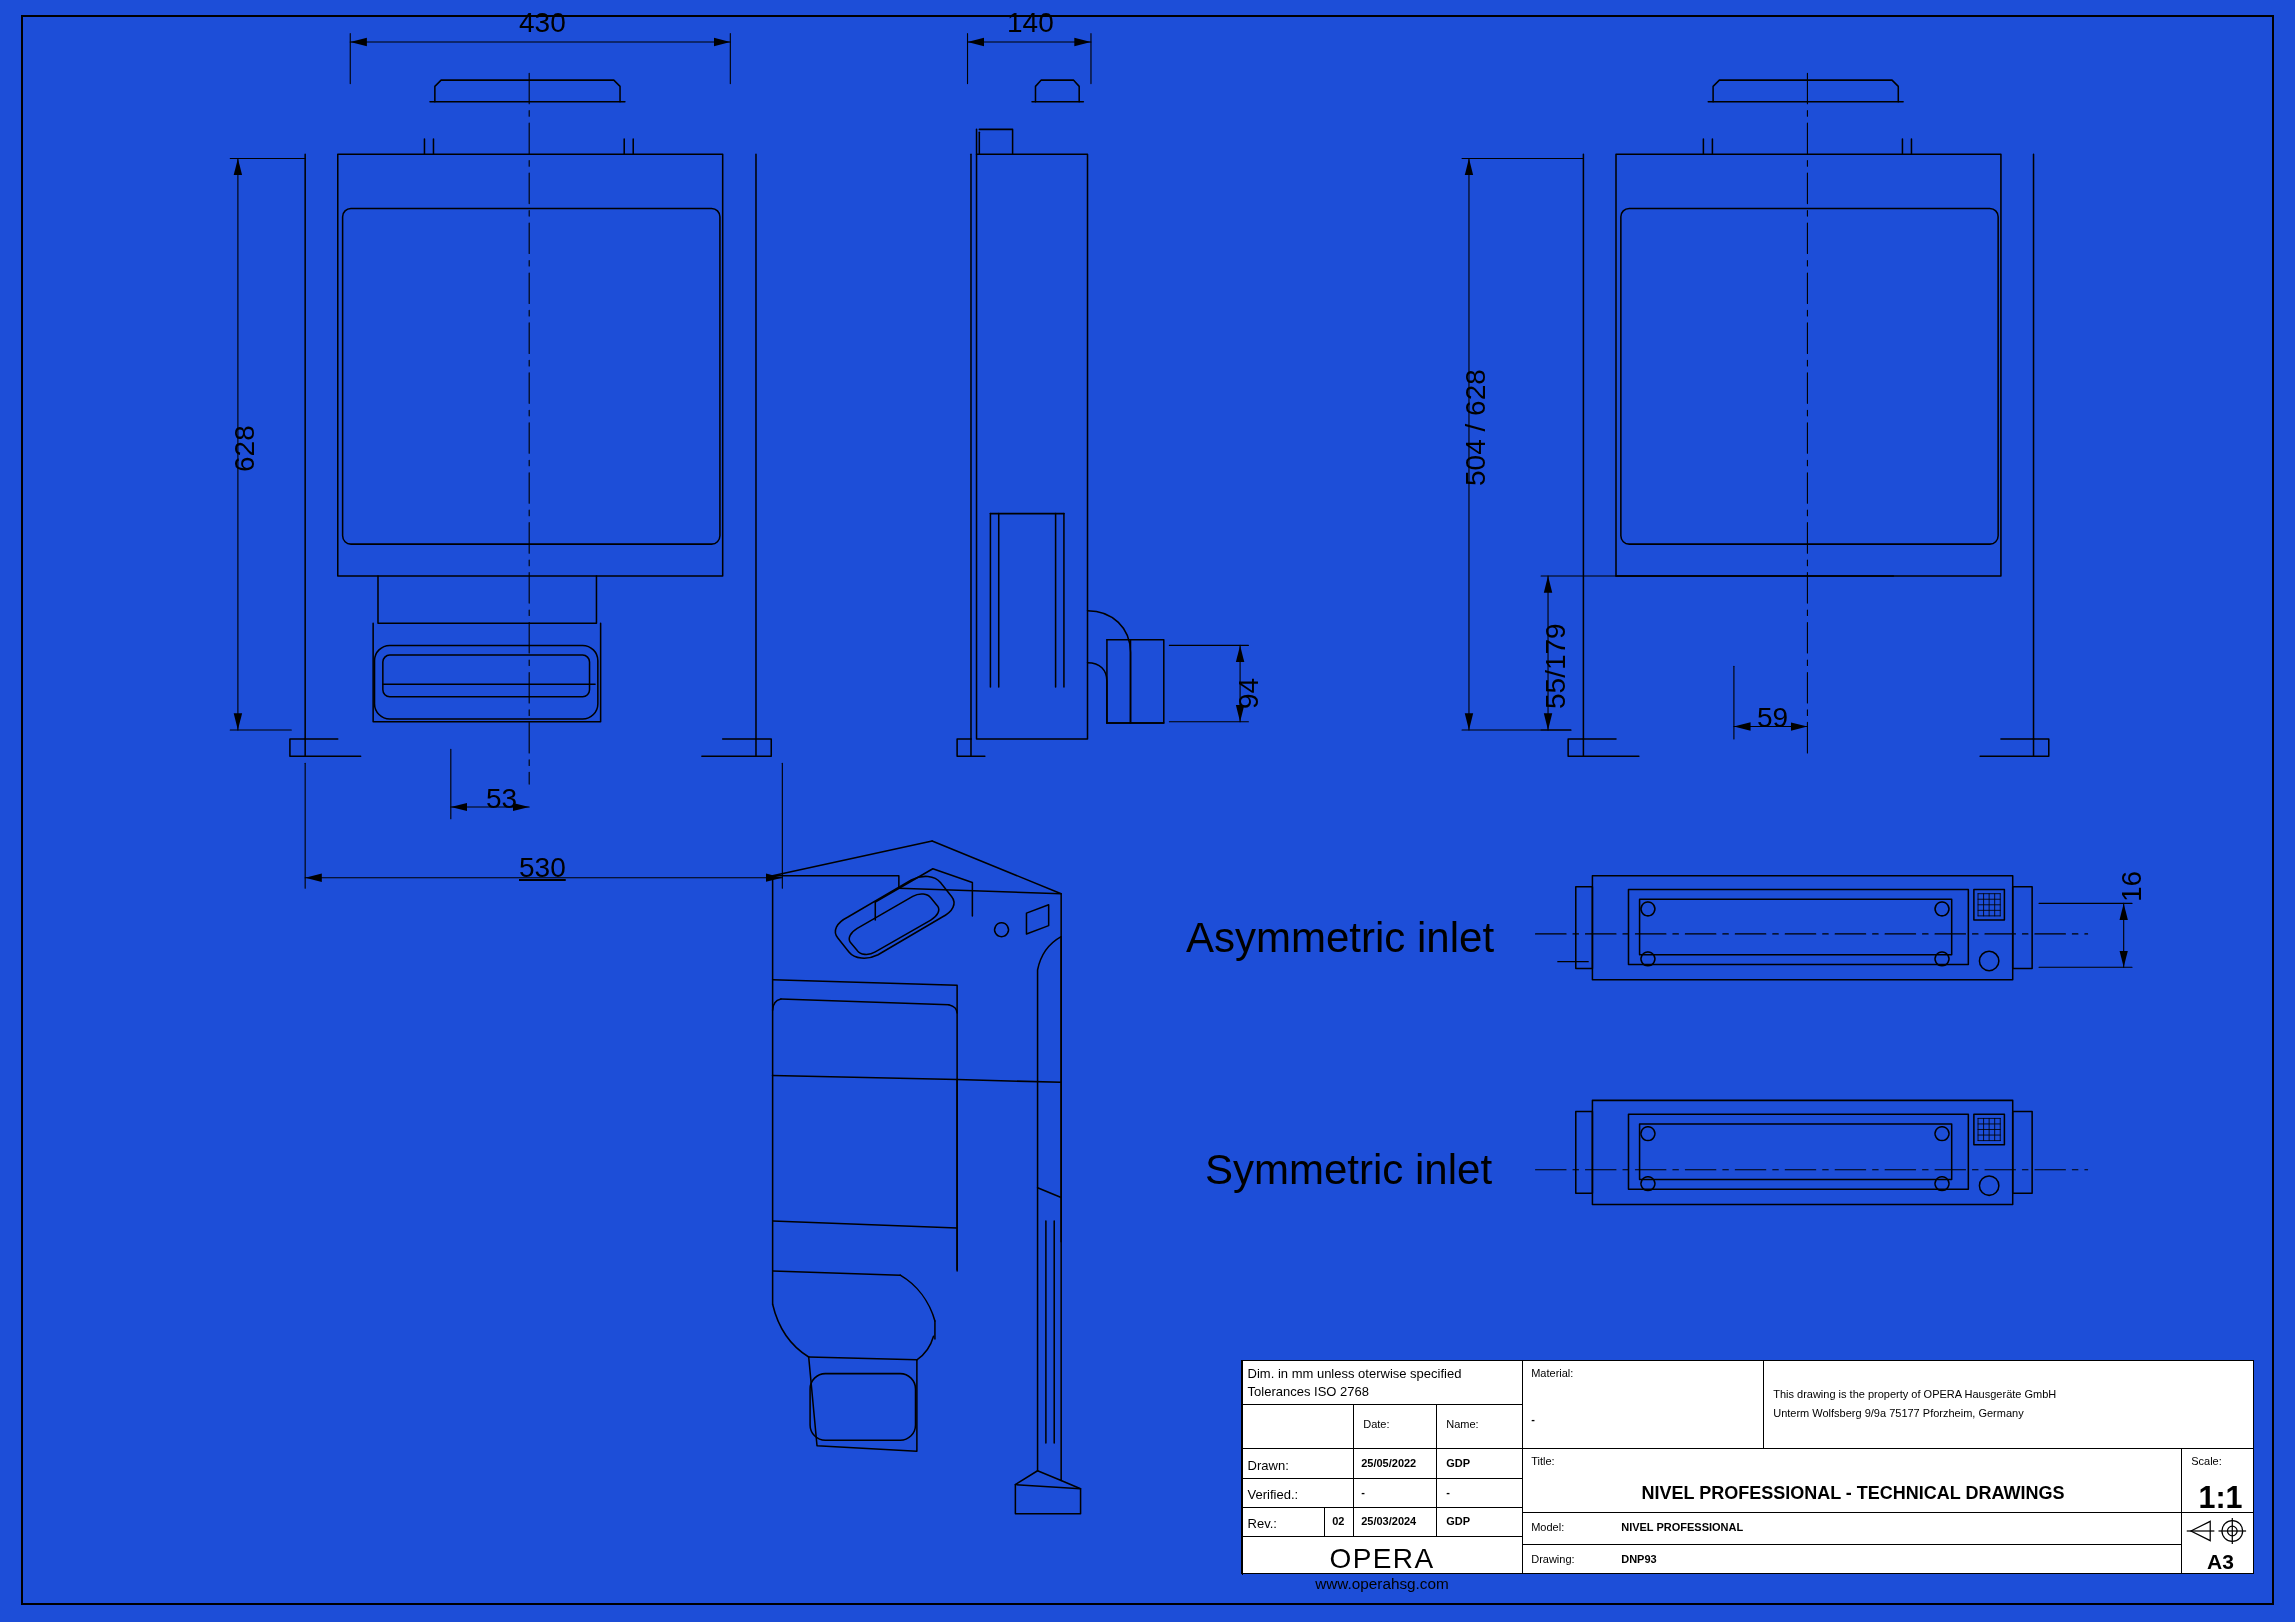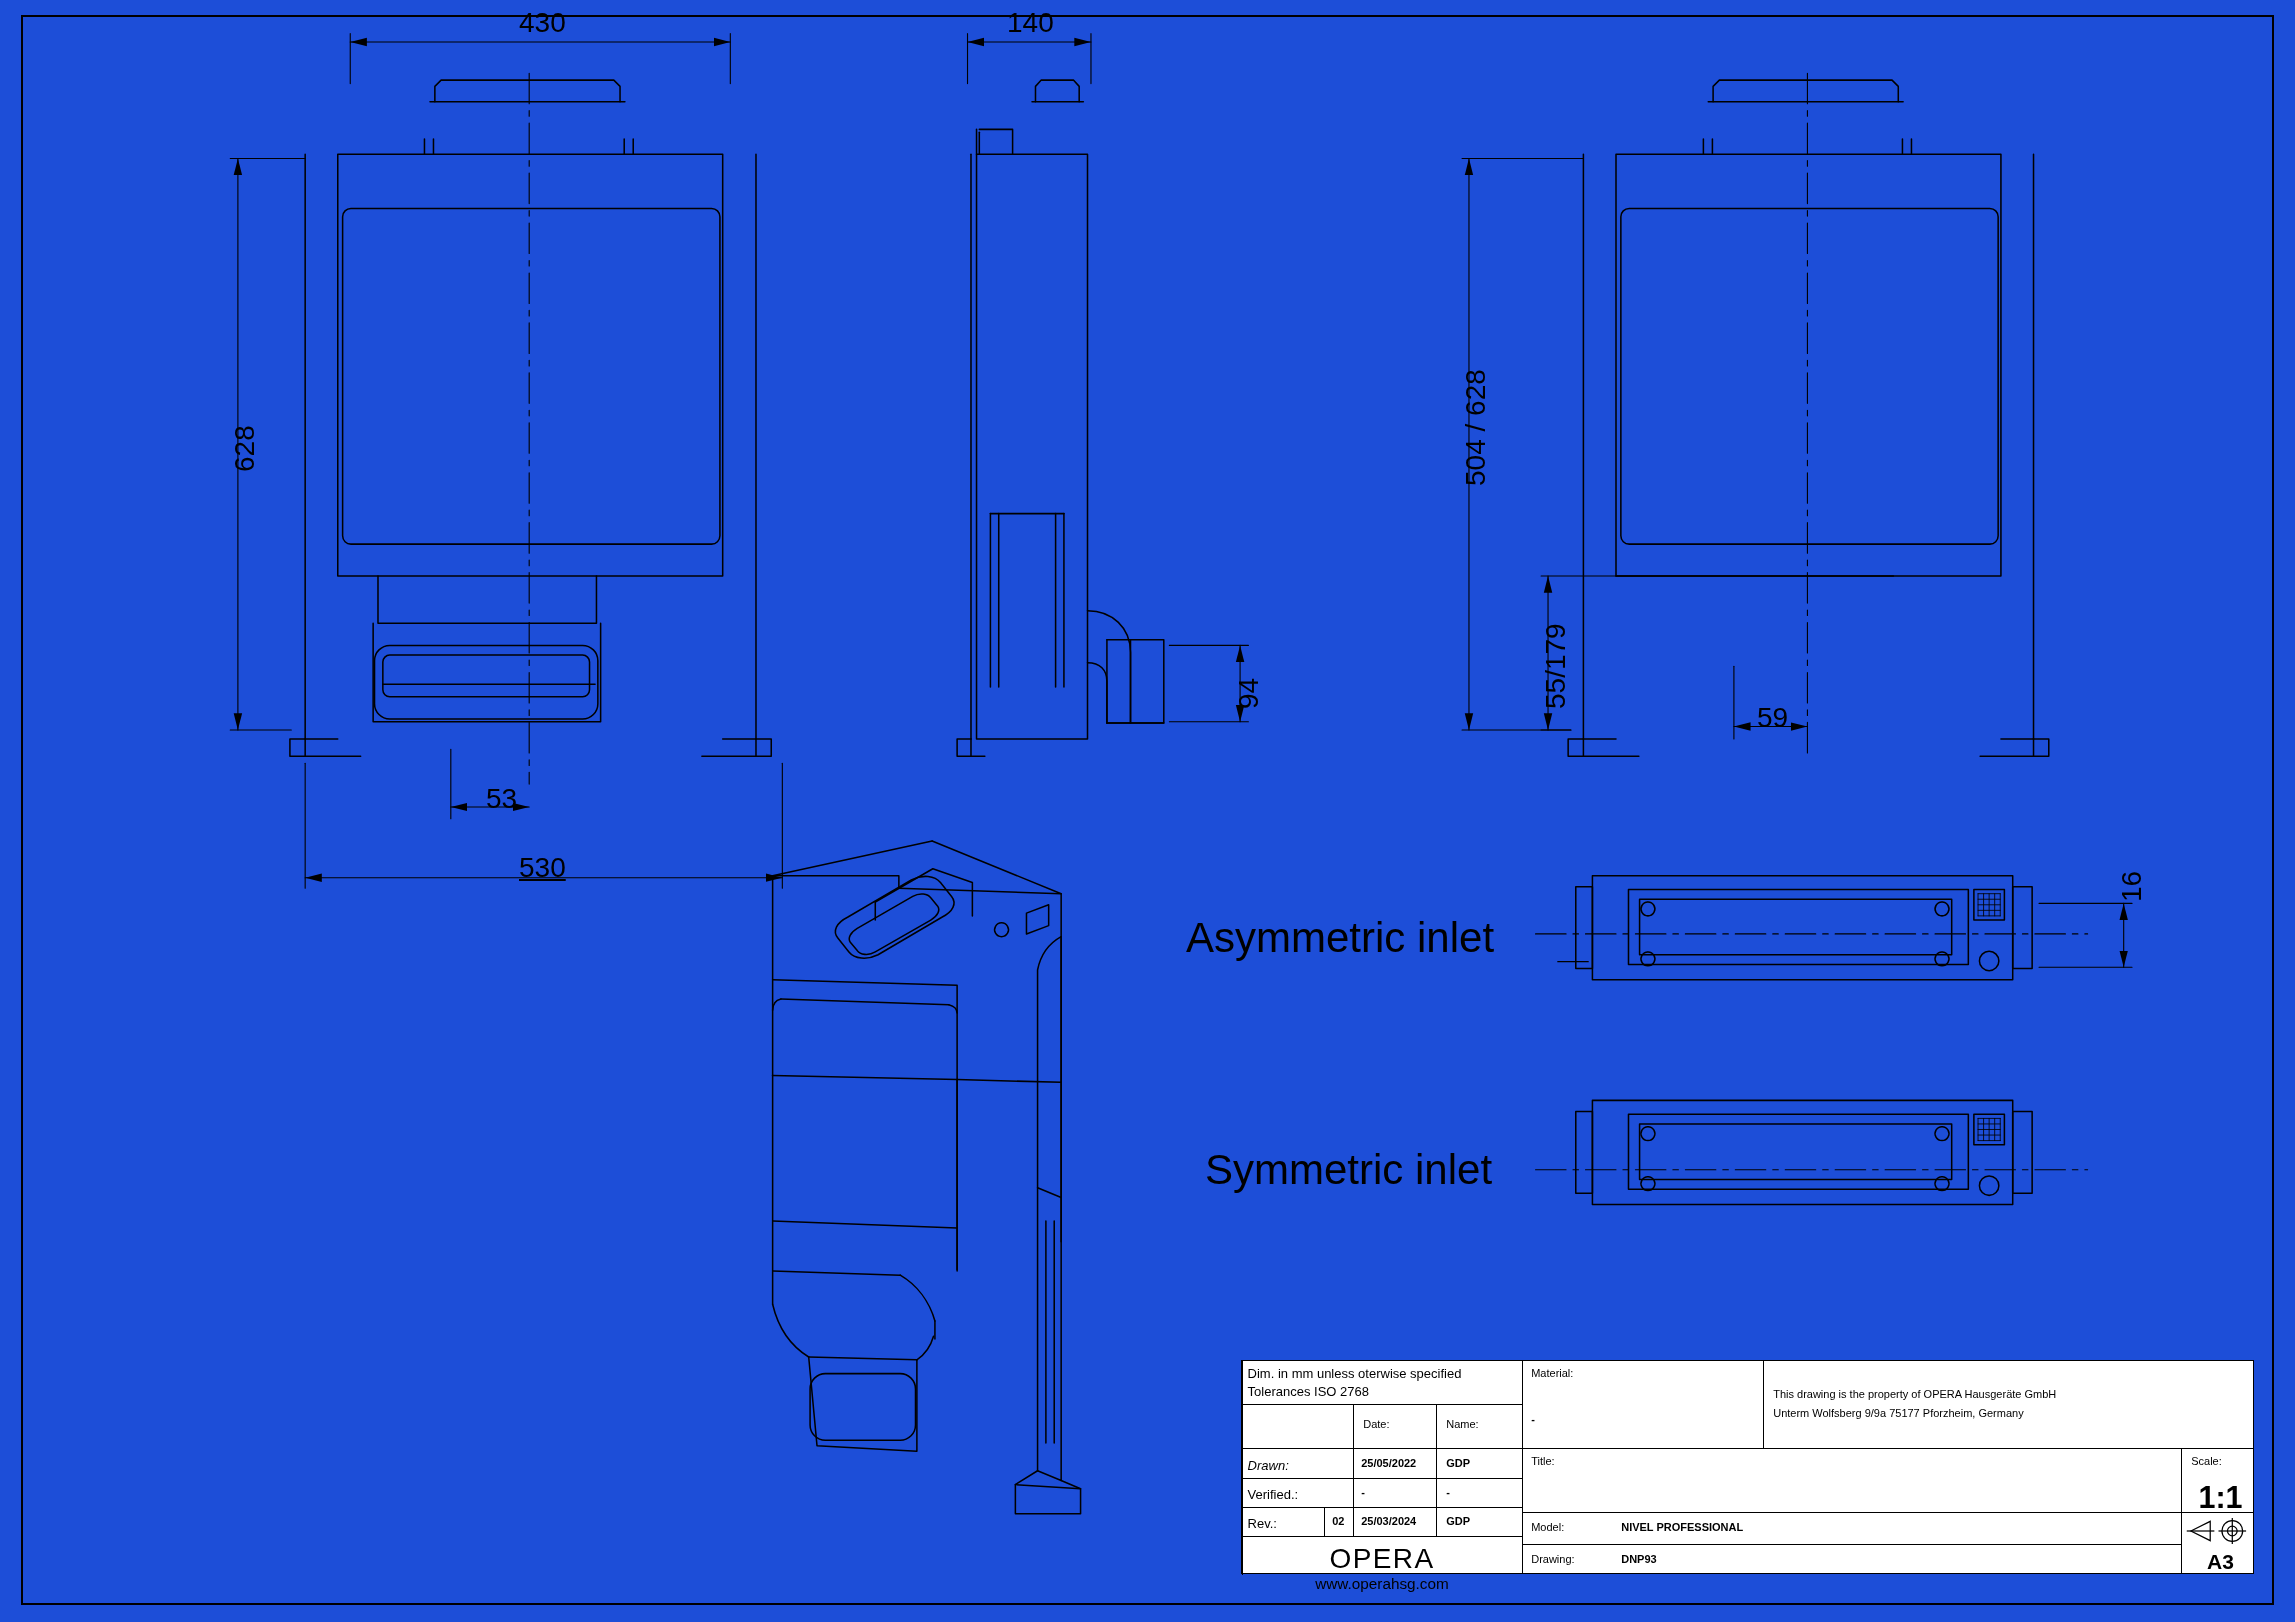--- a/index.html
+++ b/index.html
@@ -395,40 +395,41 @@
     <div class="tb-line" style="left:82px; top:146px; width:1.4px; height:29px;"></div>
     <div class="tb-line" style="left:111px; top:43px; width:1.4px; height:132px;"></div>
     <div class="tb-line" style="left:194px; top:43px; width:1.4px; height:132px;"></div>
 
     <div class="tb-cell tb-small" style="left:1.4px; top:2.8px; width:276px;">Dim. in mm unless oterwise specified</div>
     <div class="tb-cell tb-small" style="left:1.4px; top:21px; width:276px;">Tolerances ISO 2768</div>
 
     <div class="tb-cell" style="left:117px; top:55px; width:76px;">Date:</div>
     <div class="tb-cell" style="left:200px; top:55px; width:76px;">Name:</div>
 
-    <div class="tb-cell tb-small" style="left:1.4px; top:95px; width:108px;font-style:italic;">Drawn:</div>
+    <div class="tb-cell tb-small" style="left:1.4px; top:95px; width:108px;">Drawn:</div>
     <div class="tb-cell tb-bold" style="left:115px; top:94px; width:79px;">25/05/2022</div>
     <div class="tb-cell tb-bold" style="left:200px; top:94px; width:76px;">GDP</div>
 
     <div class="tb-cell tb-small" style="left:1.4px; top:124px; width:108px;">Verified.:</div>
     <div class="tb-cell tb-bold" style="left:115px; top:123px; width:79px;">-</div>
     <div class="tb-cell tb-bold" style="left:200px; top:123px; width:76px;">-</div>
 
     <div class="tb-cell tb-small" style="left:1.4px; top:153px; width:80px;">Rev.:</div>
     <div class="tb-cell tb-bold" style="left:86px; top:152px; width:25px;">02</div>
     <div class="tb-cell tb-bold" style="left:115px; top:152px; width:79px;">25/03/2024</div>
     <div class="tb-cell tb-bold" style="left:200px; top:152px; width:76px;">GDP</div>
 
     <div class="tb-cell" style="left:285px; top:4.2px; width:229px;">Material:</div>
     <div class="tb-cell tb-bold" style="left:285px; top:50px; width:229px;">-</div>
 
     <div class="tb-cell" style="left:527px; top:25px; width:479px;">This drawing is the property of OPERA Hausgeräte GmbH</div>
     <div class="tb-cell" style="left:527px; top:44px; width:479px;">Unterm Wolfsberg 9/9a 75177 Pforzheim, Germany</div>
 
     <div class="tb-cell" style="left:285px; top:92px; width:208px;">Title:</div>
+    <div class="tb-cell tb-title" style="left:285px; top:119px; width:652px; text-align:center;">NIVEL PROFESSIONAL - TECHNICAL DRAWINGS</div>
 
     <div class="tb-cell" style="left:945px; top:92px; width:67px;">Scale:</div>
     <div class="tb-cell tb-scale" style="left:945px; top:115px; width:67px; text-align:center;">1:1</div>
 
     <div class="tb-cell" style="left:285px; top:158px; width:97px;">Model:</div>
     <div class="tb-cell tb-bold" style="left:375px; top:158px; width:416px;">NIVEL PROFESSIONAL</div>
 
     <div class="tb-cell" style="left:285px; top:190px; width:97px;">Drawing:</div>
     <div class="tb-cell tb-bold" style="left:375px; top:190px; width:416px;">DNP93</div>
 

